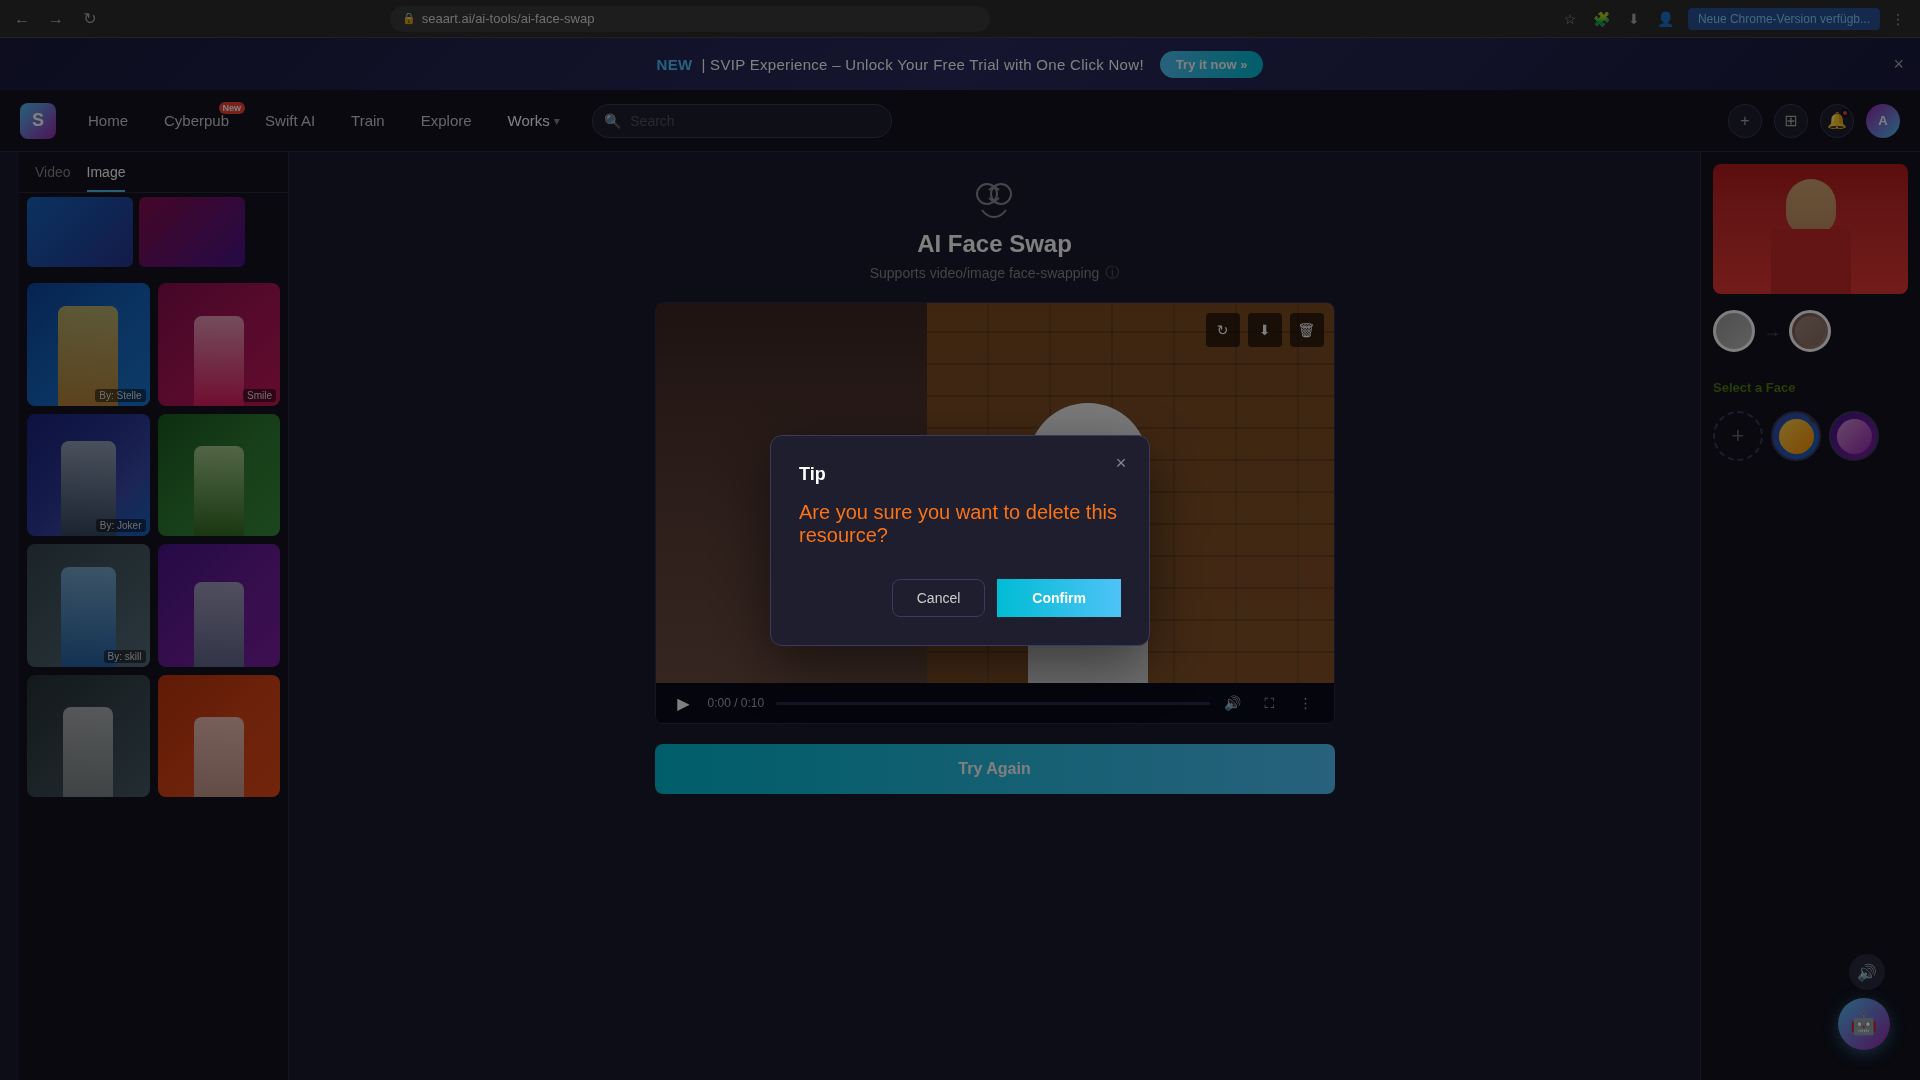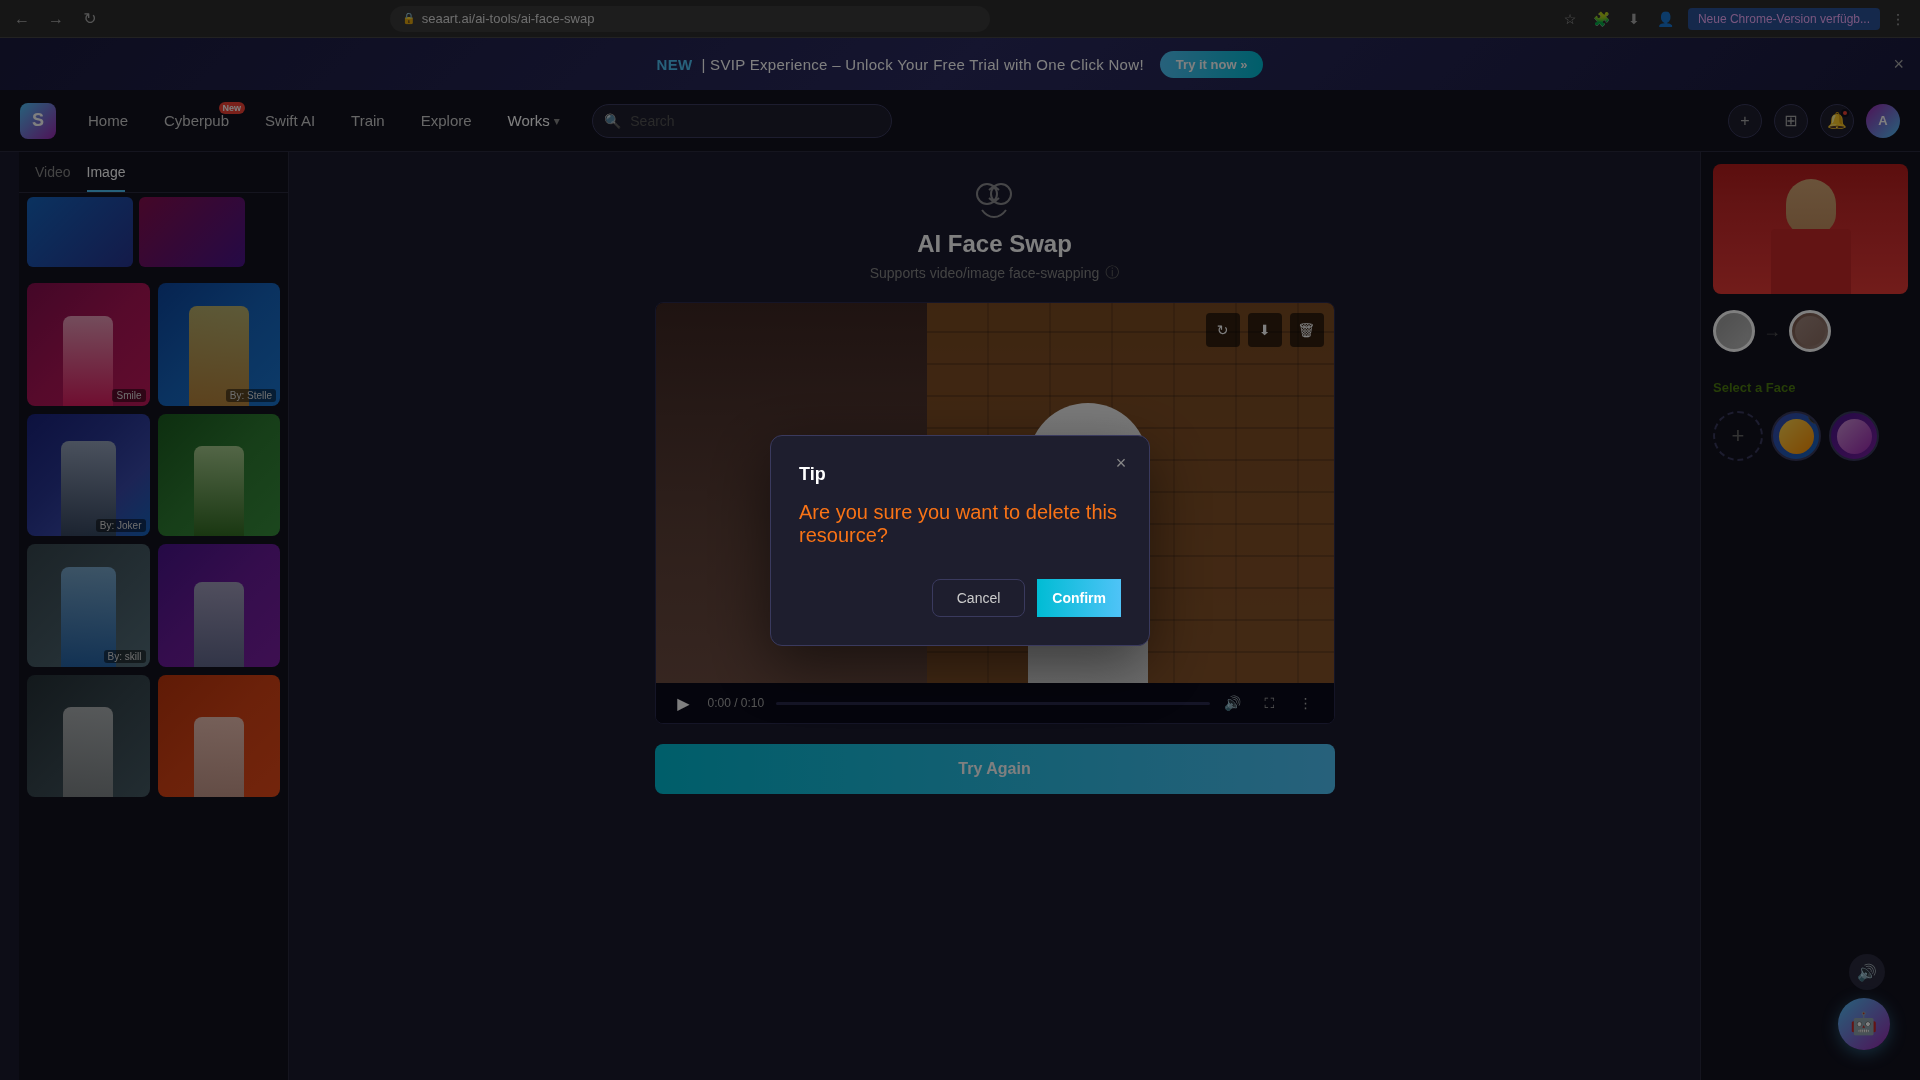--- a/index.html
+++ b/index.html
@@ -115,21 +115,21 @@
       cursor: pointer;
       display: flex;
       align-items: center;
       justify-content: center;
       border-radius: 50%;
     }
     .chrome-update-btn {
       background: #2a5298;
       border: none;
       border-radius: 4px;
-      color: #f0abfc;
+      color: #7dd3fc;
       font-size: 12px;
       padding: 4px 10px;
       cursor: pointer;
       margin-left: 4px;
     }
 
     
     .nav-bar {
       width: 100%;
       height: 62px;
@@ -620,21 +620,21 @@
     .modal-cancel-btn {
       padding: 10px 24px;
       background: none;
       border: 1px solid #3a3a5e;
       border-radius: 8px;
       color: #ccc;
       font-size: 14px;
       cursor: pointer;
     }
     .modal-confirm-btn {
-      padding: 10px 15px;
+      padding: 10px 35px;
       background: linear-gradient(90deg, #00bcd4, #4fc3f7);
       border: none;
       border-radius: 0;
       color: #fff;
       font-size: 14px;
       font-weight: 600;
       cursor: pointer;
     }
 
     
@@ -791,31 +791,31 @@
       <div class="sidebar-tab active">Image</div>
     </div>
 
     <div class="gallery-strip">
       <div class="strip-item strip-1"></div>
       <div class="strip-item strip-2"></div>
     </div>
 
     <div class="sidebar-gallery">
 
+      <div class="gallery-item gi-3">
+        <div style="width:100%;height:100%;display:flex;align-items:flex-end;justify-content:center;padding-bottom:4px;">
+          <div style="width:60px;height:100px;background:linear-gradient(180deg,#ffd54f,#ff8f00);border-radius:8px 8px 0 0;opacity:0.7;margin-bottom:-4px;"></div>
+        </div>
+        <div class="item-label">By: Stelle</div>
+      </div>
       <div class="gallery-item gi-4">
         <div style="width:100%;height:100%;display:flex;align-items:flex-end;justify-content:center;">
           <div style="width:50px;height:90px;background:linear-gradient(180deg,#f8bbd0,#e91e63);border-radius:8px 8px 0 0;opacity:0.8;"></div>
         </div>
         <div class="item-label">Smile</div>
-      </div>
-      <div class="gallery-item gi-3">
-        <div style="width:100%;height:100%;display:flex;align-items:flex-end;justify-content:center;padding-bottom:4px;">
-          <div style="width:60px;height:100px;background:linear-gradient(180deg,#ffd54f,#ff8f00);border-radius:8px 8px 0 0;opacity:0.7;margin-bottom:-4px;"></div>
-        </div>
-        <div class="item-label">By: Stelle</div>
       </div>
 
       <div class="gallery-item gi-1">
         <div style="width:100%;height:100%;display:flex;align-items:flex-end;justify-content:center;">
           <div style="width:55px;height:95px;background:linear-gradient(180deg,#b0bec5,#37474f);border-radius:8px 8px 0 0;opacity:0.8;"></div>
         </div>
         <div class="item-label">By: Joker</div>
       </div>
       <div class="gallery-item gi-5">
         <div style="width:100%;height:100%;display:flex;align-items:flex-end;justify-content:center;">

